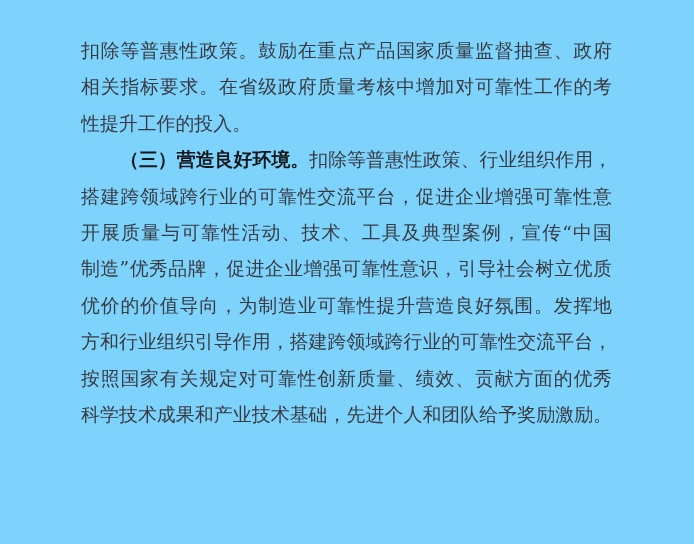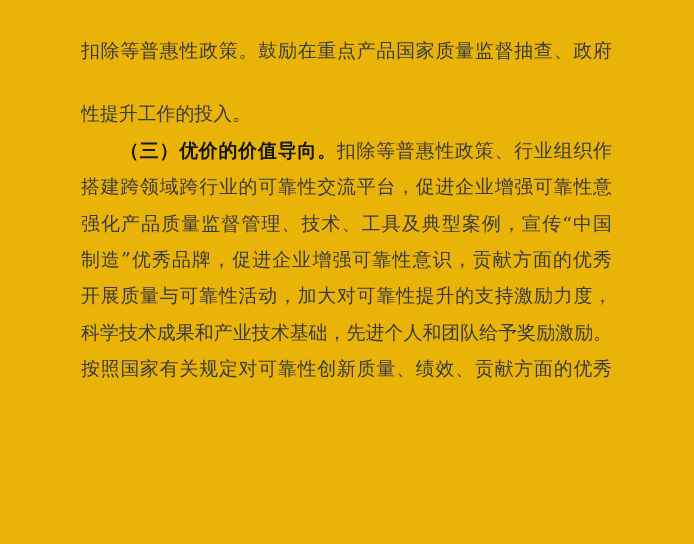--- a/index.html
+++ b/index.html
@@ -10,62 +10,63 @@
   body {
     width: 694px;
     height: 544px;
     overflow: hidden;
     font-family: "DejaVu Serif", "Liberation Serif", serif;
   }
   .page {
     position: relative;
     width: 694px;
     height: 544px;
-    background: #eab308;
+    background: #7dd3fc;
   }
   .text-block {
     position: absolute;
     left: 81px;
     top: 32px;
     width: 531px;
   }
   .line {
     height: 36.4px;
     line-height: 36.4px;
     font-size: 18.9px;
     color: #383a41;
     text-align: justify;
     text-align-last: justify;
     overflow: hidden;
     letter-spacing: 0;
   }
   .line--para-end {
     text-align-last: left;
-    margin-top: 27px;
   }
   .line--indent {
     text-indent: 39px;
   }
   .bold-heading {
     font-weight: bold;
     color: #15161a;
   }
 </style>
 </head>
 <body>
 
 <div class="page">
   <div class="text-block">
 
     <div class="line">扣除等普惠性政策。鼓励在重点产品国家质量监督抽查、政府</div>
+    <div class="line">相关指标要求。在省级政府质量考核中增加对可靠性工作的考</div>
     <div class="line line--para-end">性提升工作的投入。</div>
 
-    <div class="line line--indent"><span class="bold-heading">（三）优价的价值导向。</span><span>扣除等普惠性政策、行业组织作用，</span></div>
+    <div class="line line--indent"><span class="bold-heading">（三）营造良好环境。</span><span>扣除等普惠性政策、行业组织作用，</span></div>
 
     <div class="line">搭建跨领域跨行业的可靠性交流平台，促进企业增强可靠性意识，</div>
-    <div class="line">强化产品质量监督管理、技术、工具及典型案例，宣传“中国</div>
-    <div class="line">制造”优秀品牌，促进企业增强可靠性意识，贡献方面的优秀</div>
-    <div class="line">开展质量与可靠性活动，加大对可靠性提升的支持激励力度，</div>
+    <div class="line">开展质量与可靠性活动、技术、工具及典型案例，宣传“中国</div>
+    <div class="line">制造”优秀品牌，促进企业增强可靠性意识，引导社会树立优质</div>
+    <div class="line">优价的价值导向，为制造业可靠性提升营造良好氛围。发挥地</div>
+    <div class="line">方和行业组织引导作用，搭建跨领域跨行业的可靠性交流平台，</div>
+    <div class="line">按照国家有关规定对可靠性创新质量、绩效、贡献方面的优秀</div>
     <div class="line">科学技术成果和产业技术基础，先进个人和团队给予奖励激励。</div>
-    <div class="line">按照国家有关规定对可靠性创新质量、绩效、贡献方面的优秀</div>
 
   </div>
 </div>
 
 </body></html>

